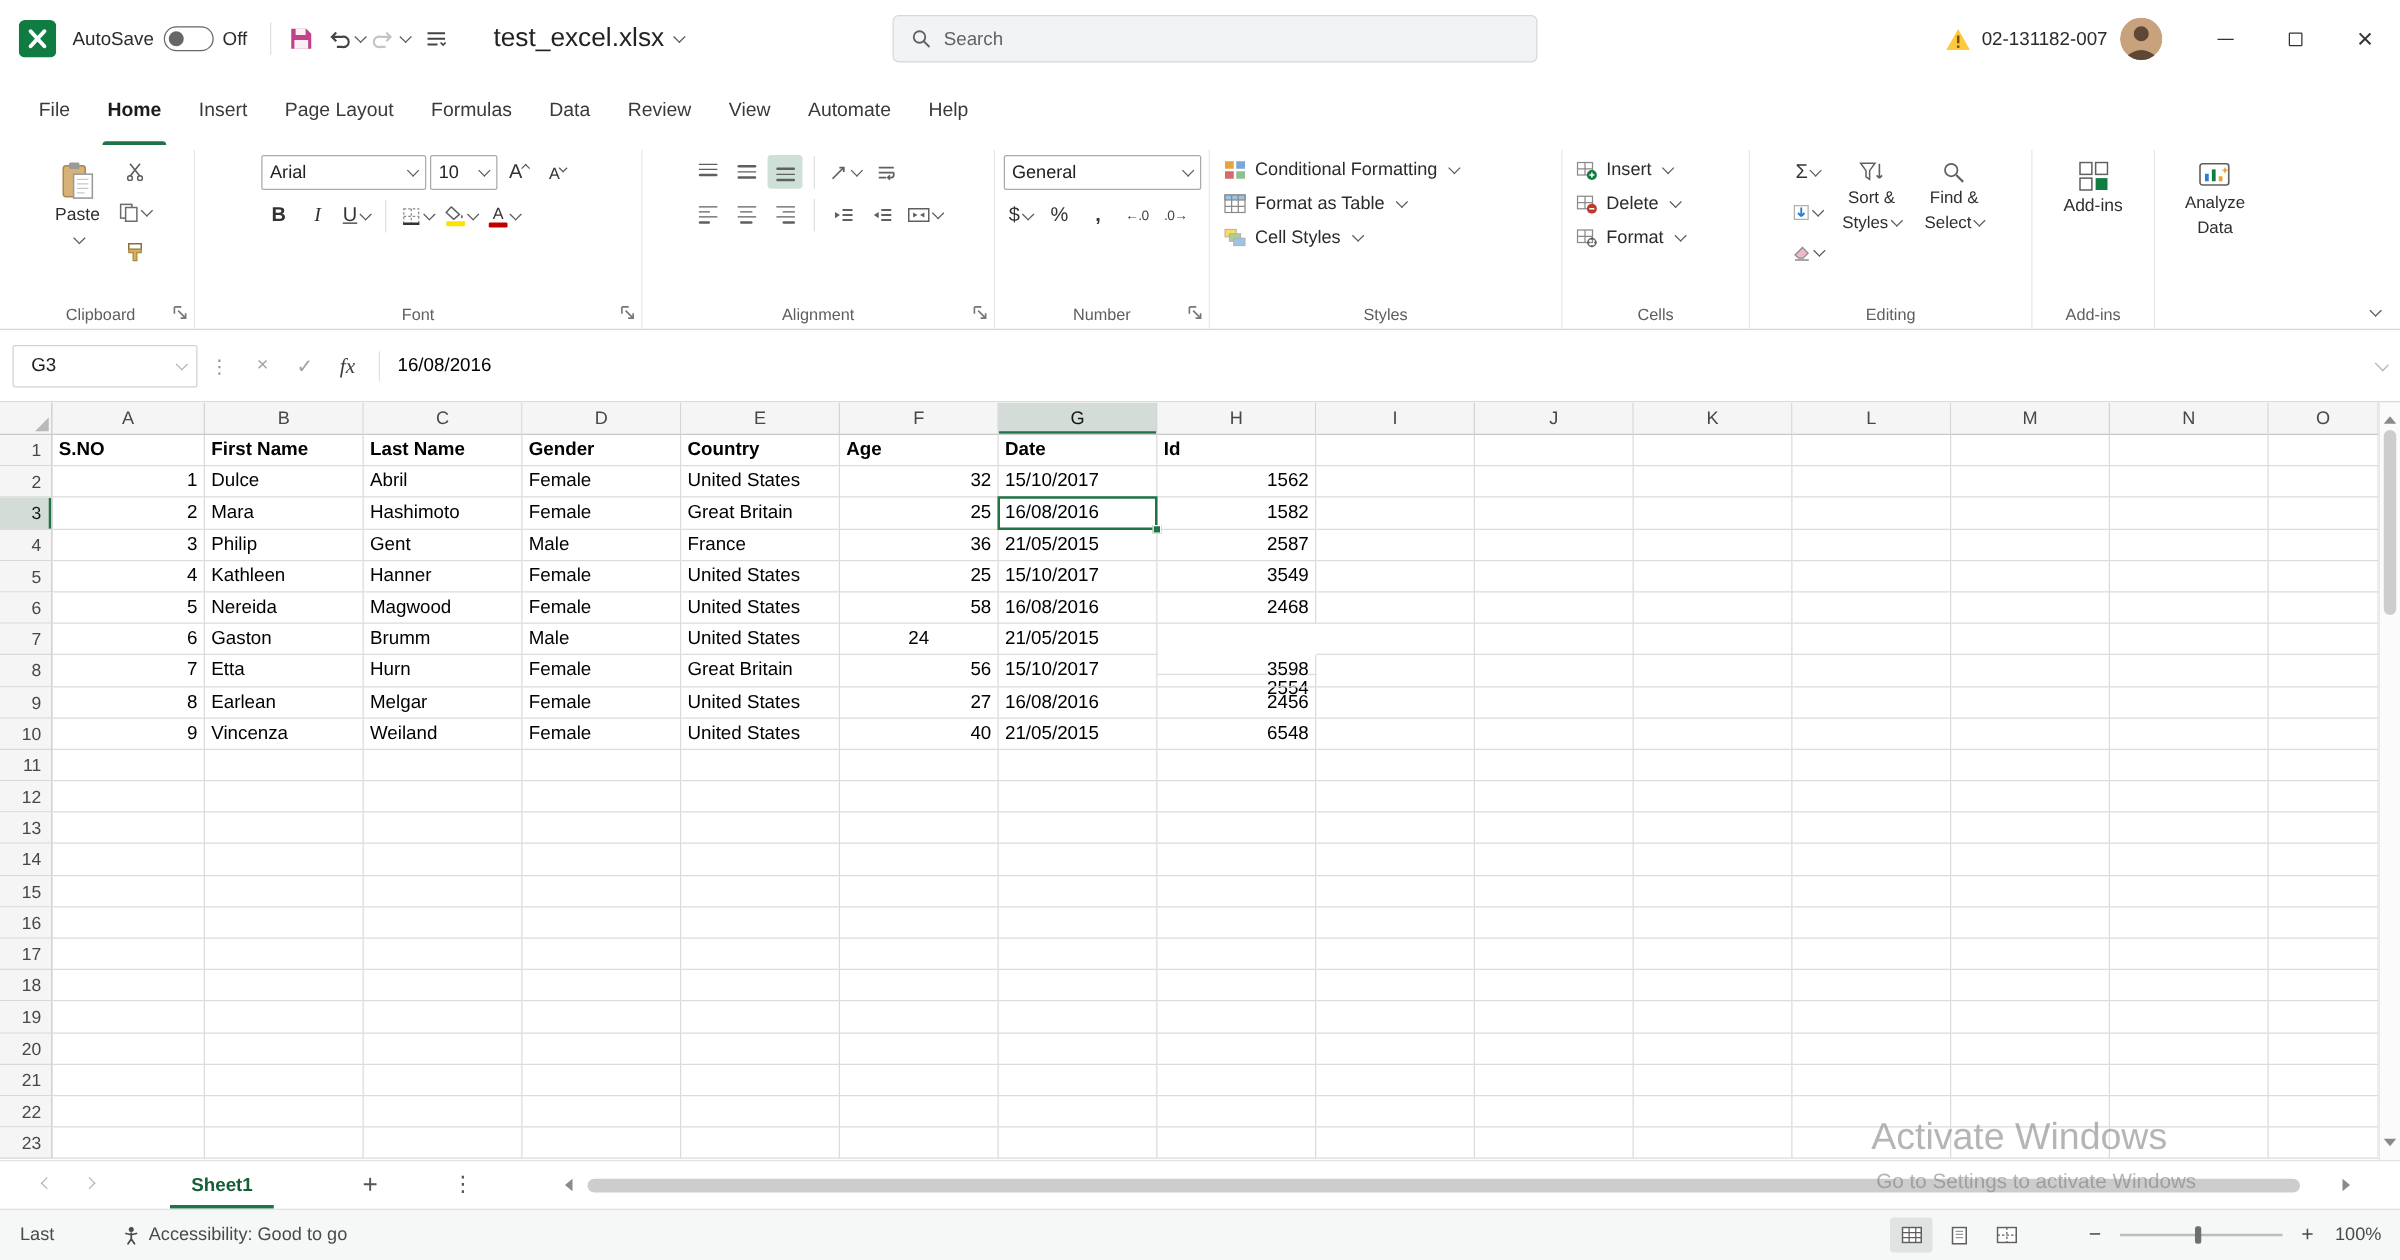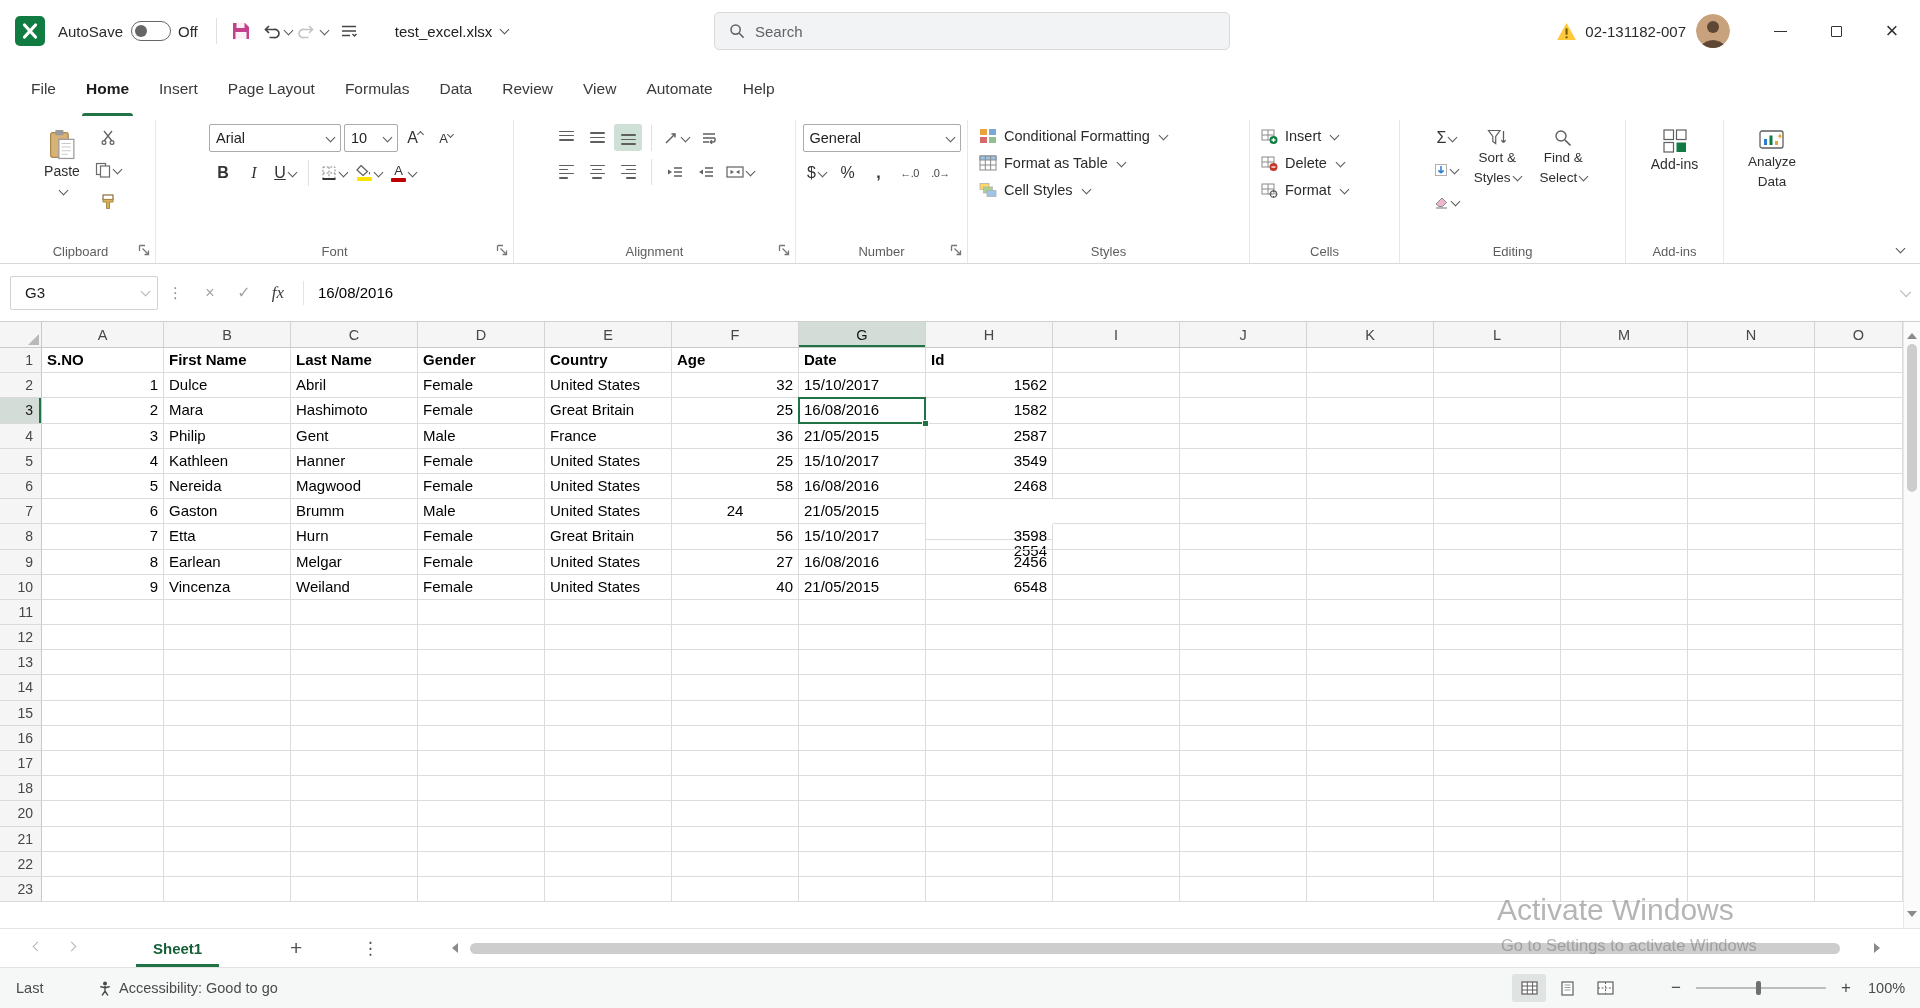--- a/index.html
+++ b/index.html
@@ -18,21 +18,21 @@
   .vsep{width:1px;height:26px;background:#e0e0e0;margin:0 6px}
 
   
   #titlebar{position:absolute;top:0;left:0;right:0;height:62px;background:#fff;display:flex;align-items:center;padding-left:14px}
   .excel-logo{width:32px;height:32px;margin-right:12px;display:flex;align-items:center;justify-content:center}
   .autosave-label{font-size:15px;color:#2b2b2b;margin-right:8px}
   .toggle{width:40px;height:20px;border:1px solid #666;border-radius:10px;position:relative;margin-right:7px}
   .toggle .knob{position:absolute;left:3px;top:3px;width:12px;height:12px;border-radius:50%;background:#666}
   .autosave-state{font-size:15px;color:#2b2b2b;margin-right:12px}
   .tb-icon-btn{width:36px;height:36px;border-radius:4px;display:flex;align-items:center;justify-content:center;gap:2px;color:#444}
-  .filename{display:flex;align-items:center;gap:9px;font-size:15px;color:#222;margin-left:16px;padding:7px 12px;border-radius:4px}
+  .filename{display:flex;align-items:center;gap:9px;font-size:21px;color:#222;margin-left:16px;padding:7px 12px;border-radius:4px}
   .searchbox{position:absolute;left:714px;top:12px;width:516px;height:38px;background:#f1f3f4;border:1px solid #d8d8d8;border-radius:5px;display:flex;align-items:center;gap:10px;padding:0 14px;color:#5f6368;font-size:15px}
   .tb-right{margin-left:auto;display:flex;align-items:center;height:100%}
   .account-id{font-size:15px;color:#2b2b2b;margin:0 10px 0 8px}
   .avatar{width:34px;height:34px;border-radius:50%;overflow:hidden;margin-right:22px}
   .wbtn{width:56px;height:100%;display:flex;align-items:center;justify-content:center;color:#333}
   .min-glyph{display:inline-block;width:13px;border-top:1.7px solid #333}
   .max-glyph{display:inline-block;width:11px;height:11px;border:1.5px solid #333;border-radius:1px}
   .x-glyph{font-size:22px;line-height:1;color:#333}
 
   
@@ -973,20 +973,38 @@
         <div class="g-cell" style="width: 127px;"></div>
         <div class="g-cell" style="width: 127px;"></div>
         <div class="g-cell" style="width: 127px;"></div>
         <div class="g-cell" style="width: 127px;"></div>
         <div class="g-cell" style="width: 127px;"></div>
         <div class="g-cell" style="width: 127px;"></div>
         <div class="g-cell" style="width: 127px;"></div>
         <div class="g-cell" style="width: 88px;"></div>
       </div>
       <div class="g-row">
+        <div class="g-rh">19</div>
+        <div class="g-cell" style="width: 122px;"></div>
+        <div class="g-cell" style="width: 127px;"></div>
+        <div class="g-cell" style="width: 127px;"></div>
+        <div class="g-cell" style="width: 127px;"></div>
+        <div class="g-cell" style="width: 127px;"></div>
+        <div class="g-cell" style="width: 127px;"></div>
+        <div class="g-cell" style="width: 127px;"></div>
+        <div class="g-cell" style="width: 127px;"></div>
+        <div class="g-cell" style="width: 127px;"></div>
+        <div class="g-cell" style="width: 127px;"></div>
+        <div class="g-cell" style="width: 127px;"></div>
+        <div class="g-cell" style="width: 127px;"></div>
+        <div class="g-cell" style="width: 127px;"></div>
+        <div class="g-cell" style="width: 127px;"></div>
+        <div class="g-cell" style="width: 88px;"></div>
+      </div>
+      <div class="g-row">
         <div class="g-rh">20</div>
         <div class="g-cell" style="width: 122px;"></div>
         <div class="g-cell" style="width: 127px;"></div>
         <div class="g-cell" style="width: 127px;"></div>
         <div class="g-cell" style="width: 127px;"></div>
         <div class="g-cell" style="width: 127px;"></div>
         <div class="g-cell" style="width: 127px;"></div>
         <div class="g-cell" style="width: 127px;"></div>
         <div class="g-cell" style="width: 127px;"></div>
         <div class="g-cell" style="width: 127px;"></div>

